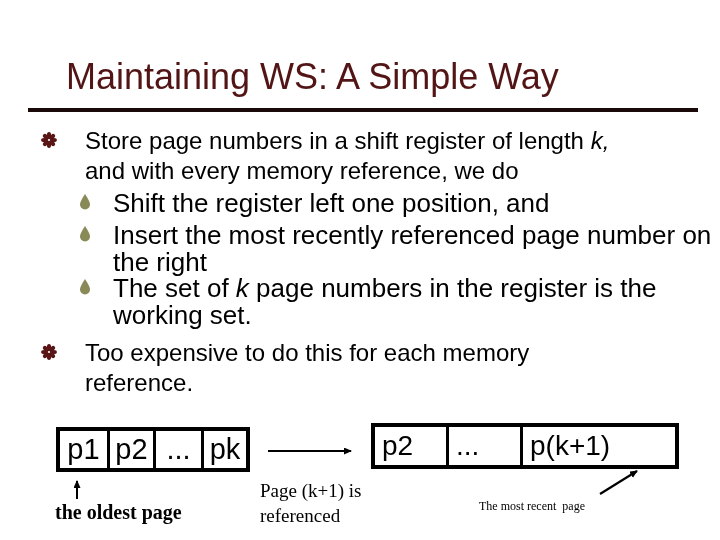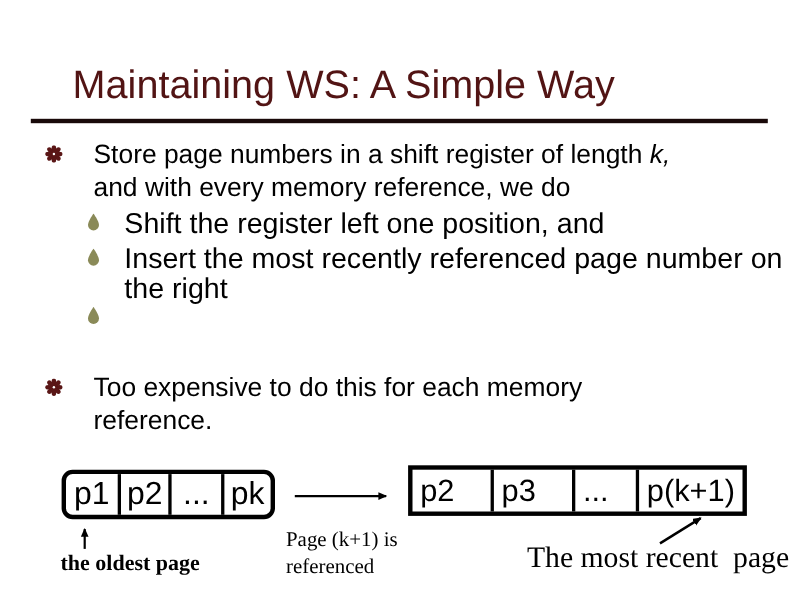--- a/index.html
+++ b/index.html
@@ -18,30 +18,30 @@
   .s-text{font-size:26px;line-height:27px;color:#000;}
   .icon{display:block;}
   .register{
     display:grid;box-sizing:border-box;border:4px solid #000;background:#fff;
   }
   .register .cell{
     box-sizing:border-box;display:flex;align-items:center;
     font-family:"Liberation Sans","DejaVu Sans",sans-serif;
   }
   .register .cell + .cell{border-left:3px solid #000;}
-  .reg-left{left:56px;top:427px;width:194px;height:45px;grid-template-columns:47px 46px 48px 45px;border-radius:10px;}
+  .reg-left{left:56px;top:427px;width:194px;height:45px;grid-template-columns:47px 46px 48px 45px;}
   .reg-left .cell{justify-content:center;font-size:29px;}
   .reg-right{left:371px;top:423px;width:308px;height:46px;grid-template-columns:71px 74px 58px 97px;}
   .reg-right .cell{justify-content:flex-start;padding-left:7px;font-size:28px;}
   .serif-label{
     font-family:"Liberation Serif","DejaVu Serif",serif;color:#000;
   }
   .lbl-oldest{left:55px;top:500px;font-size:20px;line-height:24px;white-space:nowrap;font-weight:bold;}
   .lbl-referenced{left:260px;top:478px;width:150px;font-size:19px;line-height:25px;}
-  .lbl-recent{left:479px;top:494px;font-size:27px;line-height:24px;white-space:pre;}
+  .lbl-recent{left:479px;top:494px;font-size:12px;line-height:24px;white-space:pre;}
   .arrows{left:0;top:420px;width:720px;height:120px;pointer-events:none;}
   i{font-style:italic;}
 </style>
 </head>
 <body>
 
 <div class="slide">
 
   <div class="abs title">Maintaining WS: A Simple Way</div>
   <div class="abs title-rule"></div>
@@ -84,20 +84,21 @@
   <div class="abs s-text" style="left:113px;top:190px;width:600px">Shift the register left one position, and</div>
 
   <svg class="abs icon" style="left:79px;top:226px" width="12" height="16" viewBox="0 0 12 16">
     <path d="M6 0 C6 0 1 7 1 10.5 A5 5 0 0 0 11 10.5 C11 7 6 0 6 0 Z" fill="#8a8a58"></path>
   </svg>
   <div class="abs s-text" style="left:113px;top:222px;width:600px">Insert the most recently referenced page number on<br>the right</div>
 
   <svg class="abs icon" style="left:79px;top:279px" width="12" height="16" viewBox="0 0 12 16">
     <path d="M6 0 C6 0 1 7 1 10.5 A5 5 0 0 0 11 10.5 C11 7 6 0 6 0 Z" fill="#8a8a58"></path>
   </svg>
+  <div class="abs s-text" style="left:113px;top:275px;width:600px">The set of <i>k</i> page numbers in the register is the<br>working set.</div>
 
   <svg class="abs icon" style="left:41px;top:344px" width="16" height="16" viewBox="0 0 16 16">
     <g fill="#5a1616">
       <g transform="rotate(0 8 8)">
           <ellipse cx="8" cy="3" rx="2.1" ry="2.9"></ellipse>
         </g>
       <g transform="rotate(45 8 8)">
           <ellipse cx="8" cy="3" rx="2.1" ry="2.9"></ellipse>
         </g>
       <g transform="rotate(90 8 8)">
@@ -126,21 +127,20 @@
 
   <div class="abs register reg-left">
     <div class="cell">p1</div>
     <div class="cell">p2</div>
     <div class="cell">...</div>
     <div class="cell">pk</div>
   </div>
 
   <div class="abs register reg-right">
     <div class="cell">p2</div>
-    <div class="cell">p3</div>
     <div class="cell">...</div>
     <div class="cell">p(k+1)</div>
   </div>
 
   <svg class="abs arrows" viewBox="0 420 720 120">
     <defs>
       <marker id="ah" markerWidth="9" markerHeight="8" refX="7" refY="3.5" orient="auto" markerUnits="userSpaceOnUse">
         <path d="M0,0 L8,3.5 L0,7 Z" fill="#000"></path>
       </marker>
     </defs>

